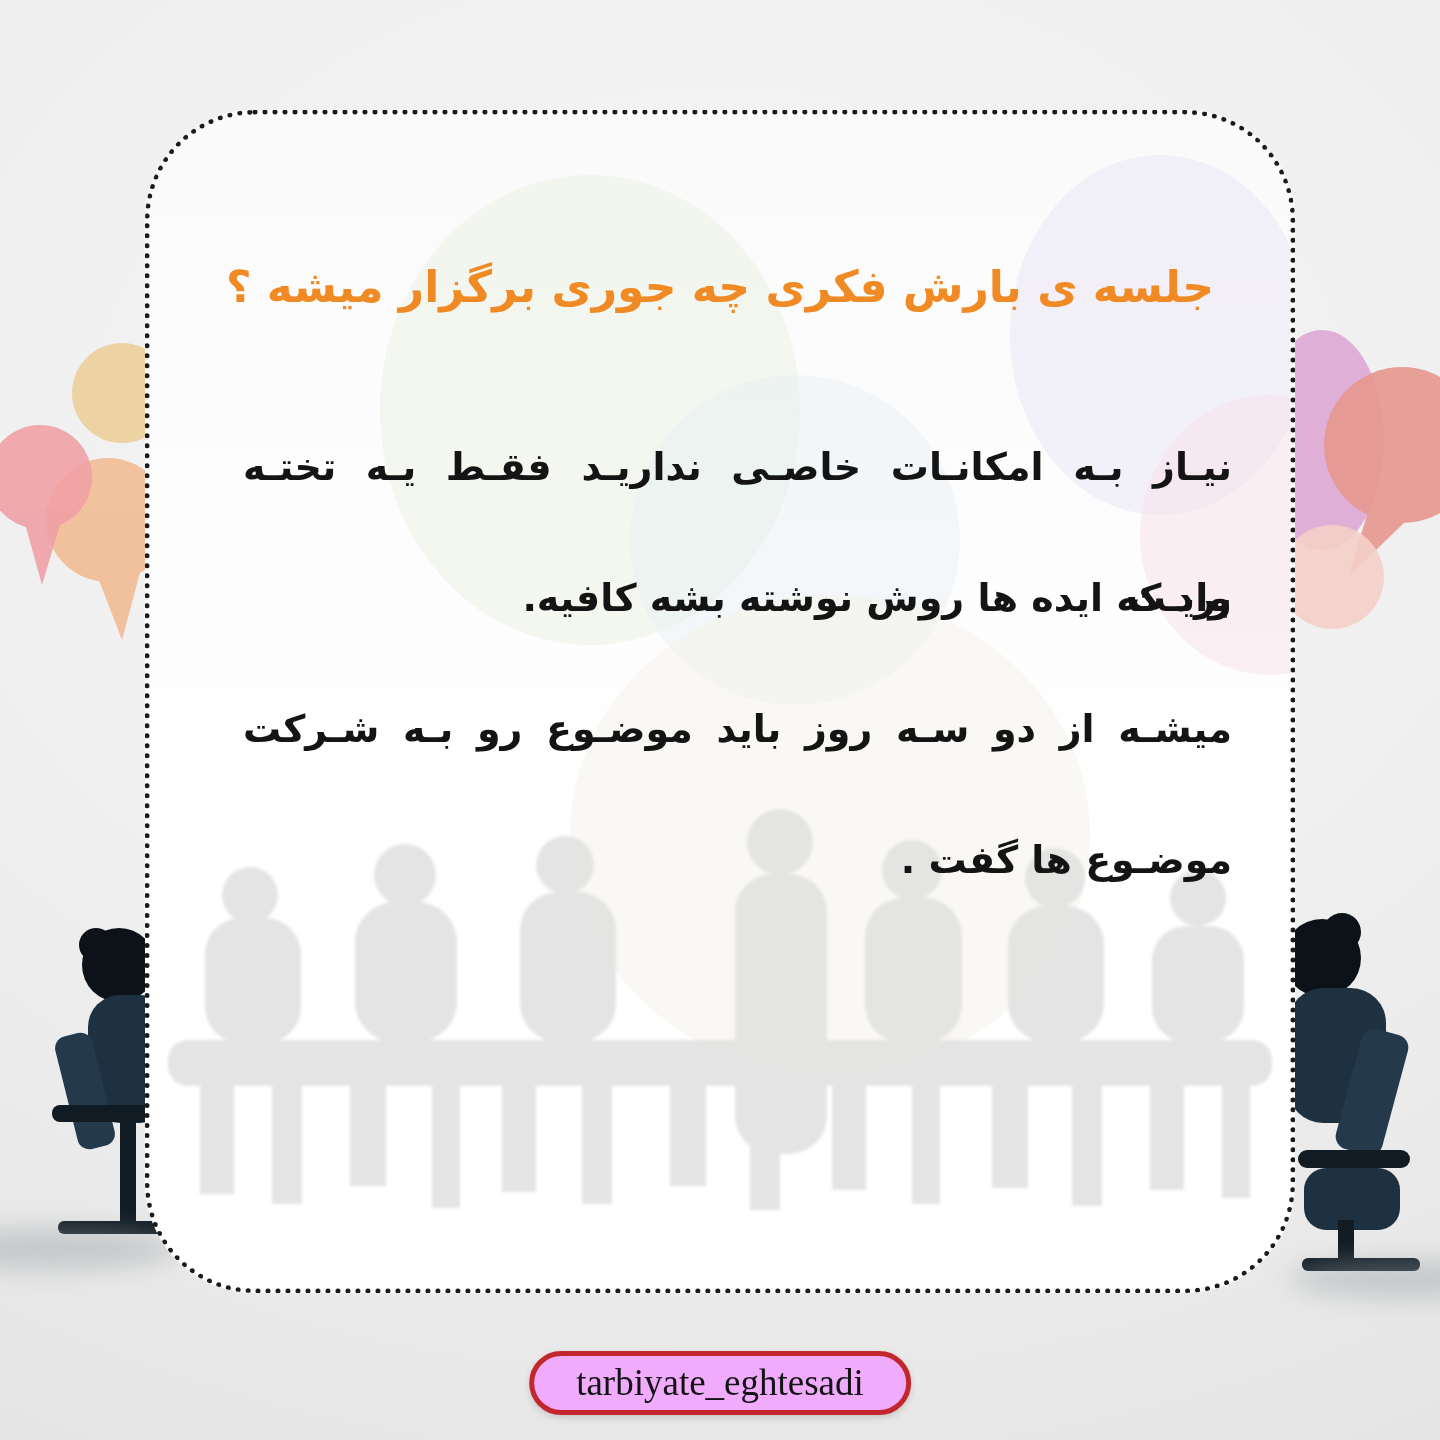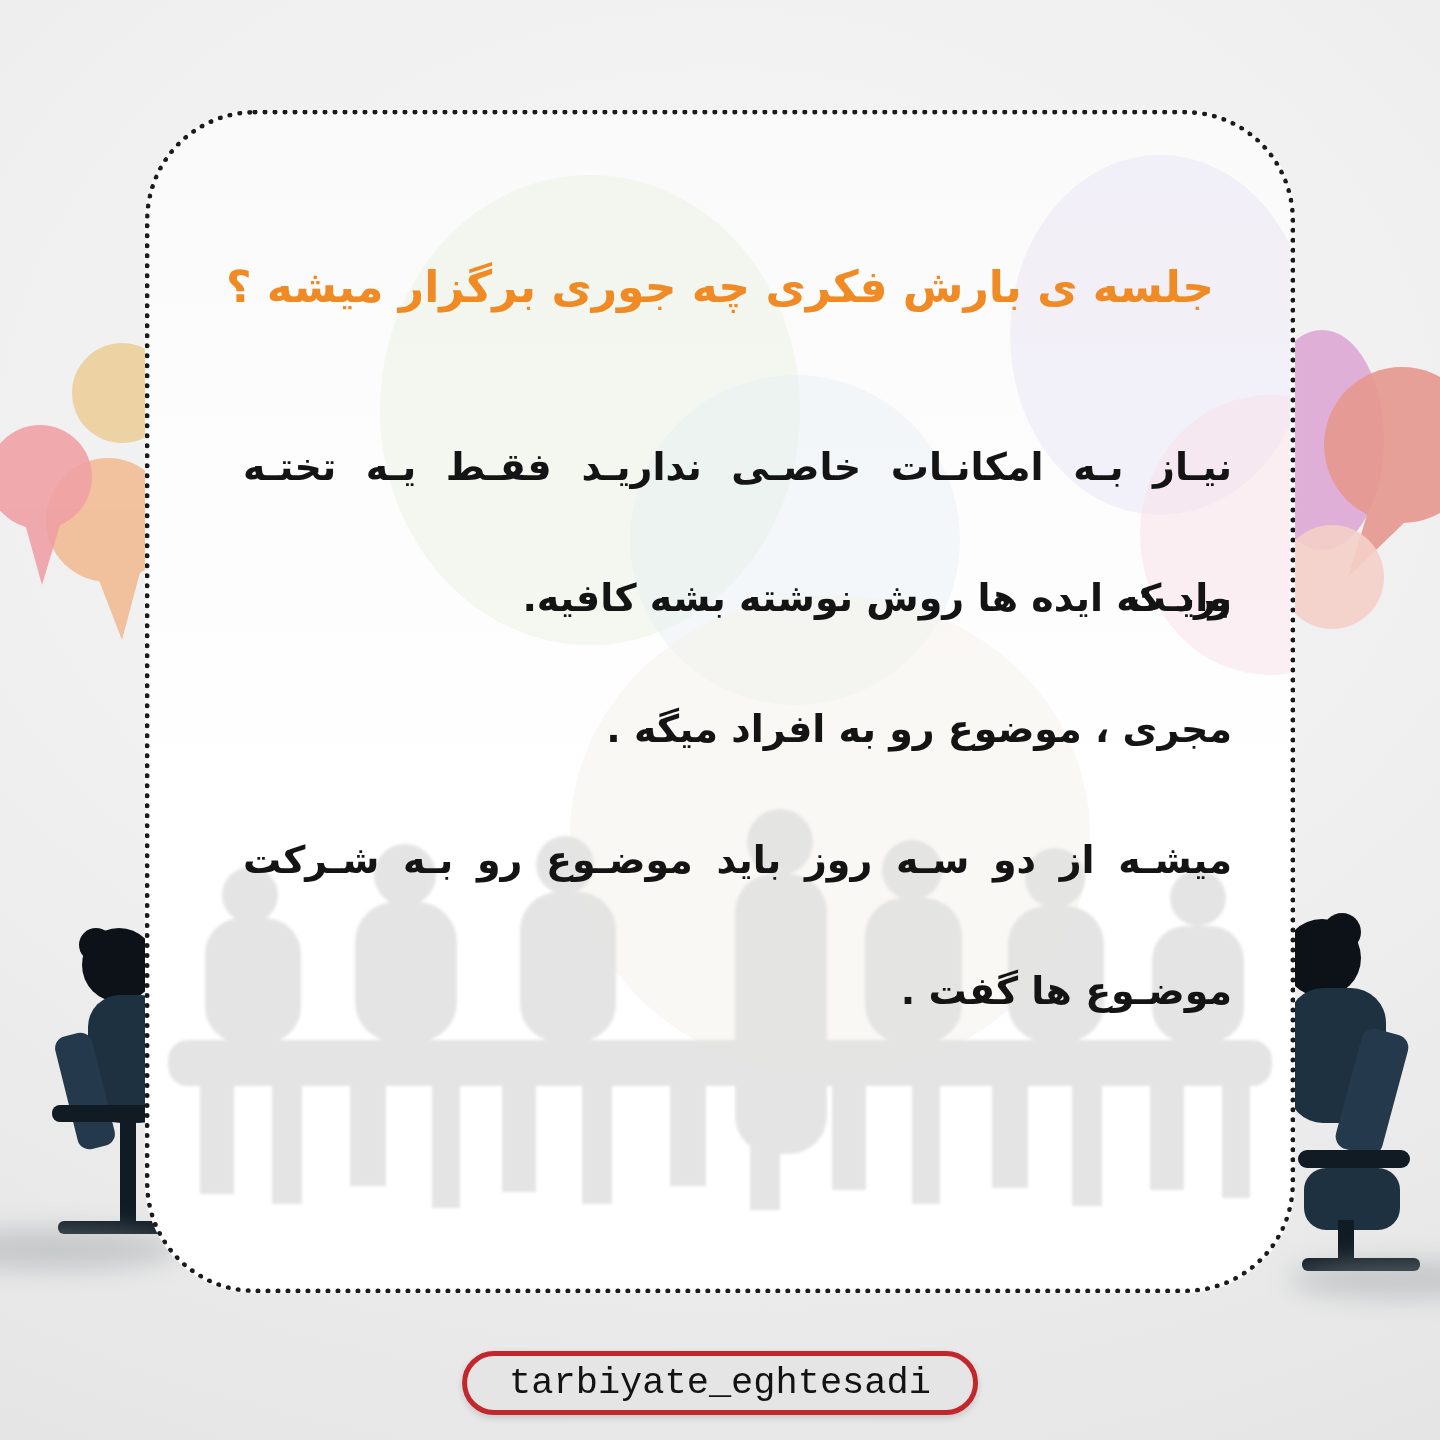--- a/index.html
+++ b/index.html
@@ -41,22 +41,22 @@
     font-weight:bold;font-size:44px;line-height:60px;letter-spacing:0;margin-top:24px;
   }
   .lines{position:absolute;top:287px;left:58px;right:58px;direction:rtl;z-index:3;}
   .line{height:131px;line-height:131px;font-size:38px;font-weight:bold;text-align:right;white-space:nowrap;}
   .line.justify{text-align:justify;text-align-last:justify;white-space:normal;margin-left:35px;}
 
   
   .badge{
     position:absolute;top:1351px;left:50%;transform:translateX(-50%);z-index:3;box-sizing:border-box;
     height:64px;padding:0 42px;line-height:54px;border:5px solid #c1272d;border-radius:40px;
-    background:#e5e5e5;box-shadow:0 3px 7px rgba(0,0,0,.14);
-    font-family:Liberation Mono, monospace;font-size:37px;color:#131313;white-space:nowrap;
+    background:#f0abfc;box-shadow:0 3px 7px rgba(0,0,0,.14);
+    font-family:Liberation Serif, serif;font-size:37px;color:#131313;white-space:nowrap;
   }
 </style>
 </head>
 <body>
 
 <div class="layer">
 
   <svg class="bubbles-left" viewBox="0 0 165 320">
     <circle cx="122" cy="58" r="50" opacity="0.9" style="fill: rgb(236, 207, 155);"></circle>
     <g opacity="0.92" style="fill: rgb(242, 189, 150);">
@@ -143,21 +143,20 @@
       <rect x="1000" y="286" width="34" height="104"></rect>
         <rect x="1072" y="286" width="28" height="112"></rect>
     </g>
   </svg>
 
   <div class="title" dir="rtl" style="color: rgb(239, 138, 37);">جلسه ی بارش فکری چه جوری برگزار میشه ؟</div>
 
   <div class="lines" style="color: rgb(20, 20, 20);">
     <div class="line justify" dir="rtl">نیـاز بـه امکانـات خاصـی نداریـد فقـط یـه تختـه وایـت</div>
     <div class="line" dir="rtl">برد که ایده ها روش نوشته بشه کافیه.</div>
-    <div class="line" dir="rtl">مجری ، موضوع رو به افراد میگه .</div>
     <div class="line justify" dir="rtl">میشـه از دو سـه روز باید موضـوع رو بـه شـرکت</div>
     <div class="line" dir="rtl">موضـوع ها گفت .</div>
   </div>
 </div>
 
 <div class="badge" style="border-color: rgb(193, 39, 45);">
   <span>tarbiyate_eghtesadi</span>
 </div>
 
 </body></html>

